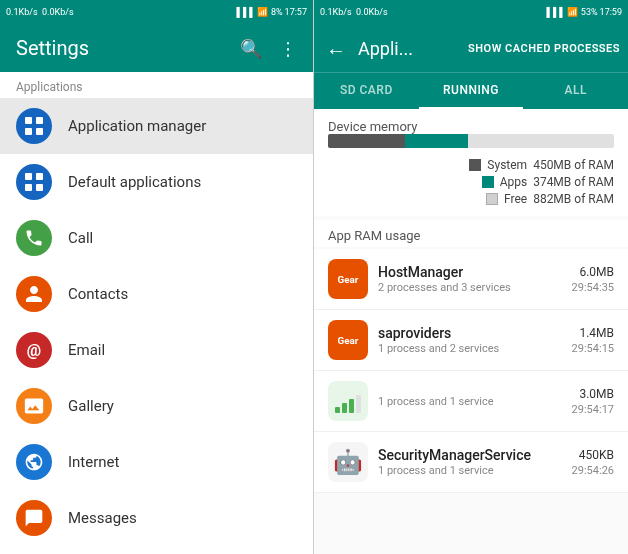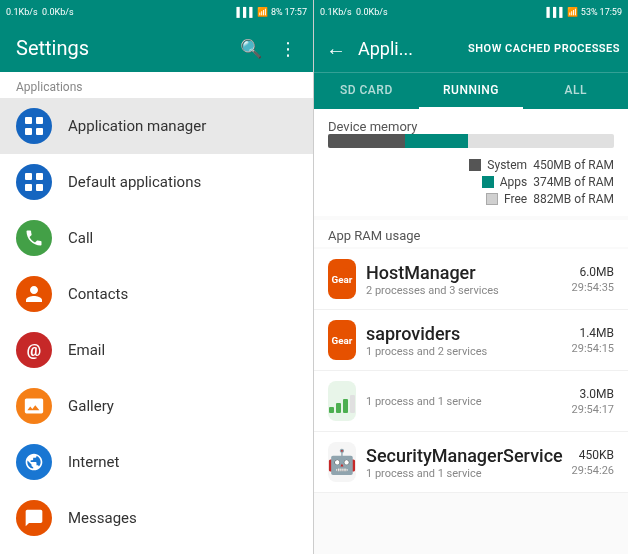--- a/index.html
+++ b/index.html
@@ -263,36 +263,36 @@
     }
 
     .app-item {
       display: flex;
       align-items: center;
       padding: 10px 14px;
       border-bottom: 1px solid #f0f0f0;
     }
 
     .app-icon {
-      width: 28px;
+      width: 40px;
       height: 40px;
       border-radius: 8px;
       display: flex;
       align-items: center;
       justify-content: center;
       margin-right: 10px;
       flex-shrink: 0;
     }
 
     .app-info {
       flex: 1;
     }
 
     .app-name {
-      font-size: 18px;
+      font-size: 14px;
       color: #222;
       font-weight: 500;
     }
 
     .app-processes {
       font-size: 11px;
       color: #888;
       margin-top: 1px;
     }
 

